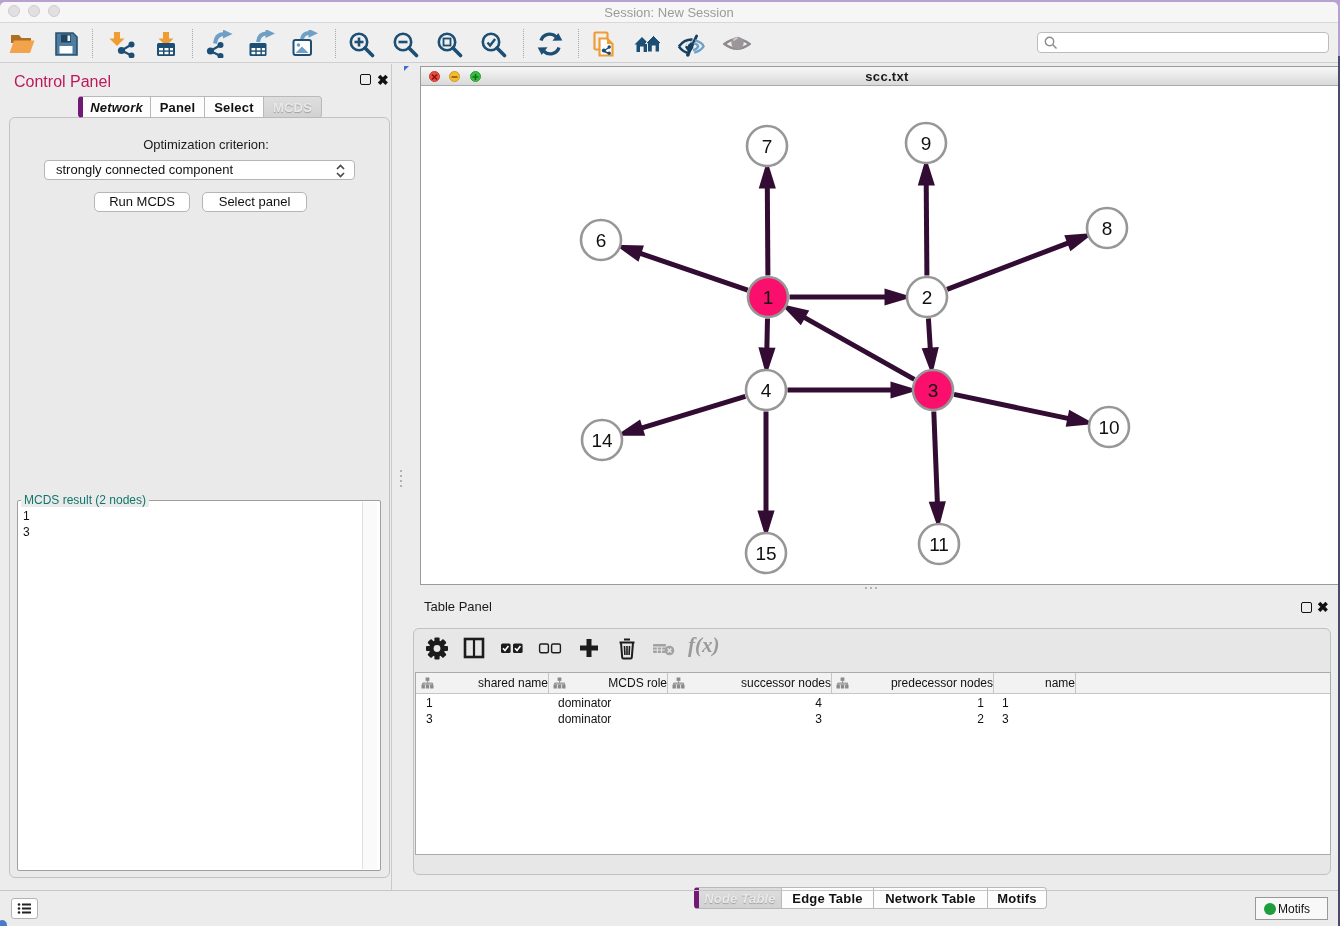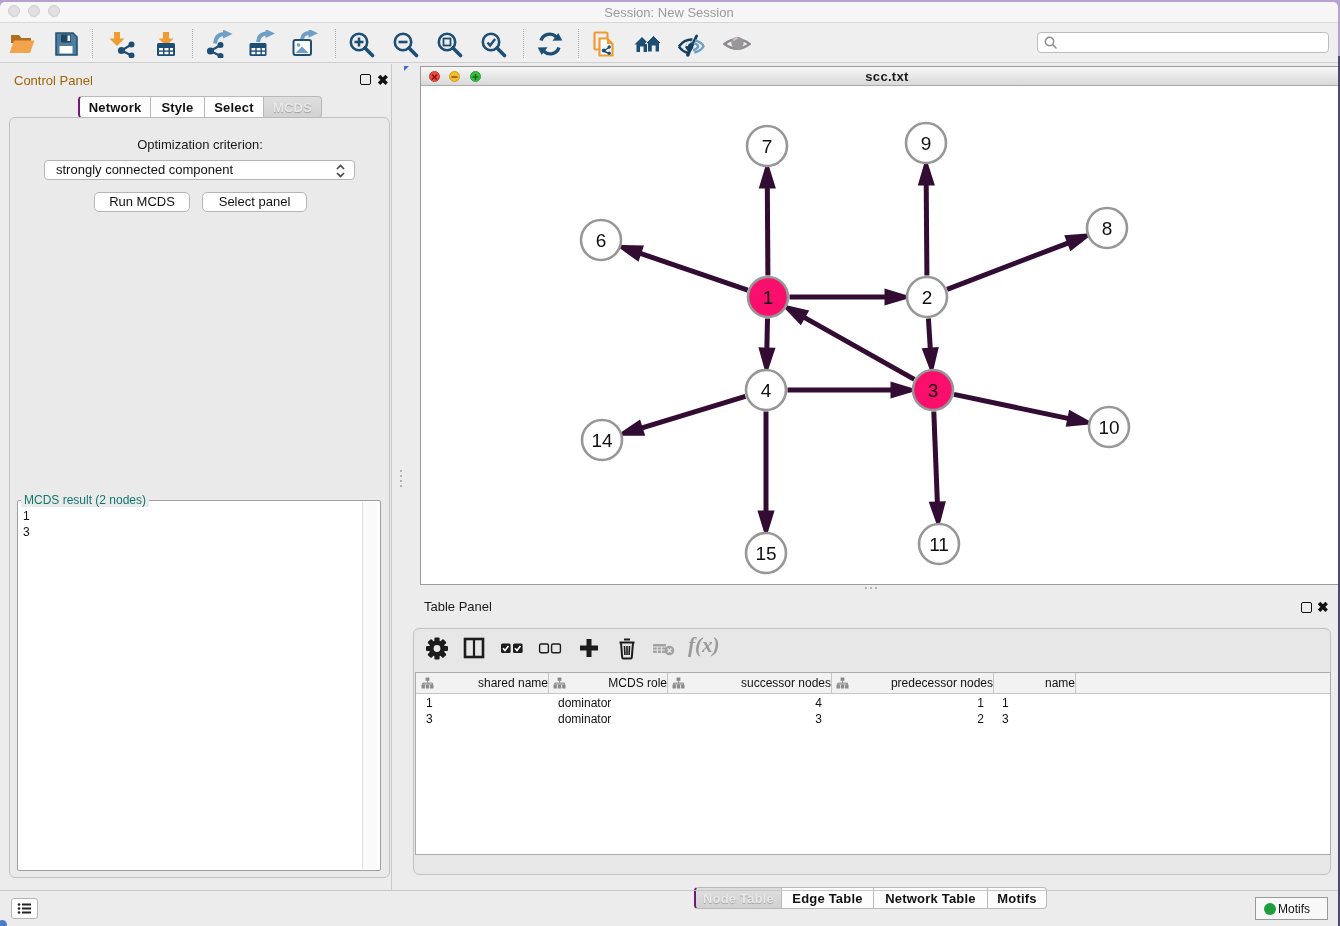--- a/index.html
+++ b/index.html
@@ -10,30 +10,30 @@
 #titlebar { left:0; top:0; width:1338px; height:23px; background:#f6f6f6; border-bottom:1px solid #d8d8d8; border-radius:5px 5px 0 0; top:2px; height:21px; }
 .tl { width:12px; height:12px; border-radius:50%; background:#e2dfe2; border:1px solid #cfccd0; top:5px; }
 #title-text { width:1338px; text-align:center; top:5px; font-size:13px; color:#9b9b9b; }
 
 #toolbar { left:0; top:23px; width:1338px; height:40px; background:#efefef; border-bottom:1px solid #cfcfcf; }
 .sep { top:29px; height:29px; width:0; border-left:1px dotted #a8a8a8; }
 .ticon { top:30px; width:28px; height:28px; }
 
 #search { left:1037px; top:32px; width:292px; height:21px; background:#fff; border:1px solid #bcbcbc; border-radius:4px; }
 
-#cp-title { left:14px; top:73px; font-size:13px; color:#a16207; }
+#cp-title { left:14px; top:73px; font-size:16px; color:#be185d; }
 .floatic { width:11px; height:11px; border:1.5px solid #111; border-radius:2px; }
 .xic { font-size:14px; font-weight:bold; color:#111; line-height:12px; }
 #cp-pane { left:9px; top:117px; width:381px; height:761px; background:#eaeaea; border:1px solid #c2c2c2; border-radius:6px; }
 .tabs { display:flex; }
 .tab { height:22px; background:#fdfdfd; border:1px solid #b9b9b9; border-left:none; font-size:13px; font-weight:bold; color:#111; text-align:center; line-height:21px; letter-spacing:0.2px; }
-.tab.first { border-left:2px solid #701a75; border-radius:4px 0 0 4px; }
+.tab.first { border-left:5px solid #701a75; border-radius:4px 0 0 4px;font-style:italic; }
 .tab.last { border-radius:0 4px 4px 0; }
 .tab.sel { background:linear-gradient(#dedede,#d2d2d2); color:#e9e9e9; text-shadow:0 1px 1px #9e9e9e; }
-#opt-label { left:0px; top:137px; width:400px; text-align:center; font-size:13px; color:#1a1a1a; }
+#opt-label { left:6px; top:137px; width:400px; text-align:center; font-size:13px; color:#1a1a1a; }
 #combo { left:44px; top:160px; width:311px; height:20px; background:#fff; border:1px solid #b5b5b5; border-radius:4px; font-size:13px; color:#111; line-height:18px; padding-left:11px; }
 .btn { height:20px; background:#fff; border:1px solid #b5b5b5; border-radius:5px; font-size:13px; color:#111; text-align:center; line-height:18px; top:192px; }
 #fieldset { left:17px; top:500px; width:364px; height:371px; border:1px solid #9e9e9e; border-radius:2px; background:#fff; }
 #legend { left:21px; top:493px; background:#eaeaea; padding:0 3px; font-size:12px; color:#0f766e; }
 #mcds-items { left:23px; top:508px; font-size:12px; color:#111; line-height:16px; }
 #res-sb { left:362px; top:502px; width:15px; height:367px; background:#fafafa; border-left:1px solid #e0e0e0; }
 
 #vdiv { left:391px; top:64px; width:1px; height:826px; background:#c9c9c9; }
 
 #netframe { left:404px; top:66px; width:934px; height:519px; border:1px solid #9a9a9a; background:#fff;margin-left:16px; }
@@ -209,21 +209,21 @@
     <circle cx="5.5" cy="5.5" r="4.2" fill="none" stroke="#8a8a8a" stroke-width="1.4"></circle>
     <line x1="8.6" y1="8.6" x2="12.5" y2="12.5" stroke="#8a8a8a" stroke-width="1.4"></line>
   </svg>
 
 <div class="abs" id="cp-title">Control Panel</div>
 <div class="abs floatic" style="left:360px; top:74px;"></div>
 <div class="abs xic" style="left:377px; top:74px;">✖</div>
 <div class="abs" id="cp-pane"></div>
 <div class="abs tabs" style="left:78px; top:96px;">
   <div class="tab first" style="width:73px;">Network</div>
-  <div class="tab" style="width:54px;">Style</div>
+  <div class="tab" style="width:54px;">Panel</div>
   <div class="tab" style="width:59px;">Select</div>
   <div class="tab last sel" style="width:58px;">MCDS</div>
 </div>
 <div class="abs" id="opt-label">Optimization criterion:</div>
 <div class="abs" id="combo">strongly connected component
   <svg style="position:absolute; right:8px; top:3px;" width="11" height="14">
       <path d="M2,5 L5.5,1.5 L9,5 M2,9 L5.5,12.5 L9,9" stroke="#4a4a4a" stroke-width="1.7" fill="none"></path>
     </svg>
 </div>
 <div class="abs btn" style="left:94px; width:96px;">Run MCDS</div>

